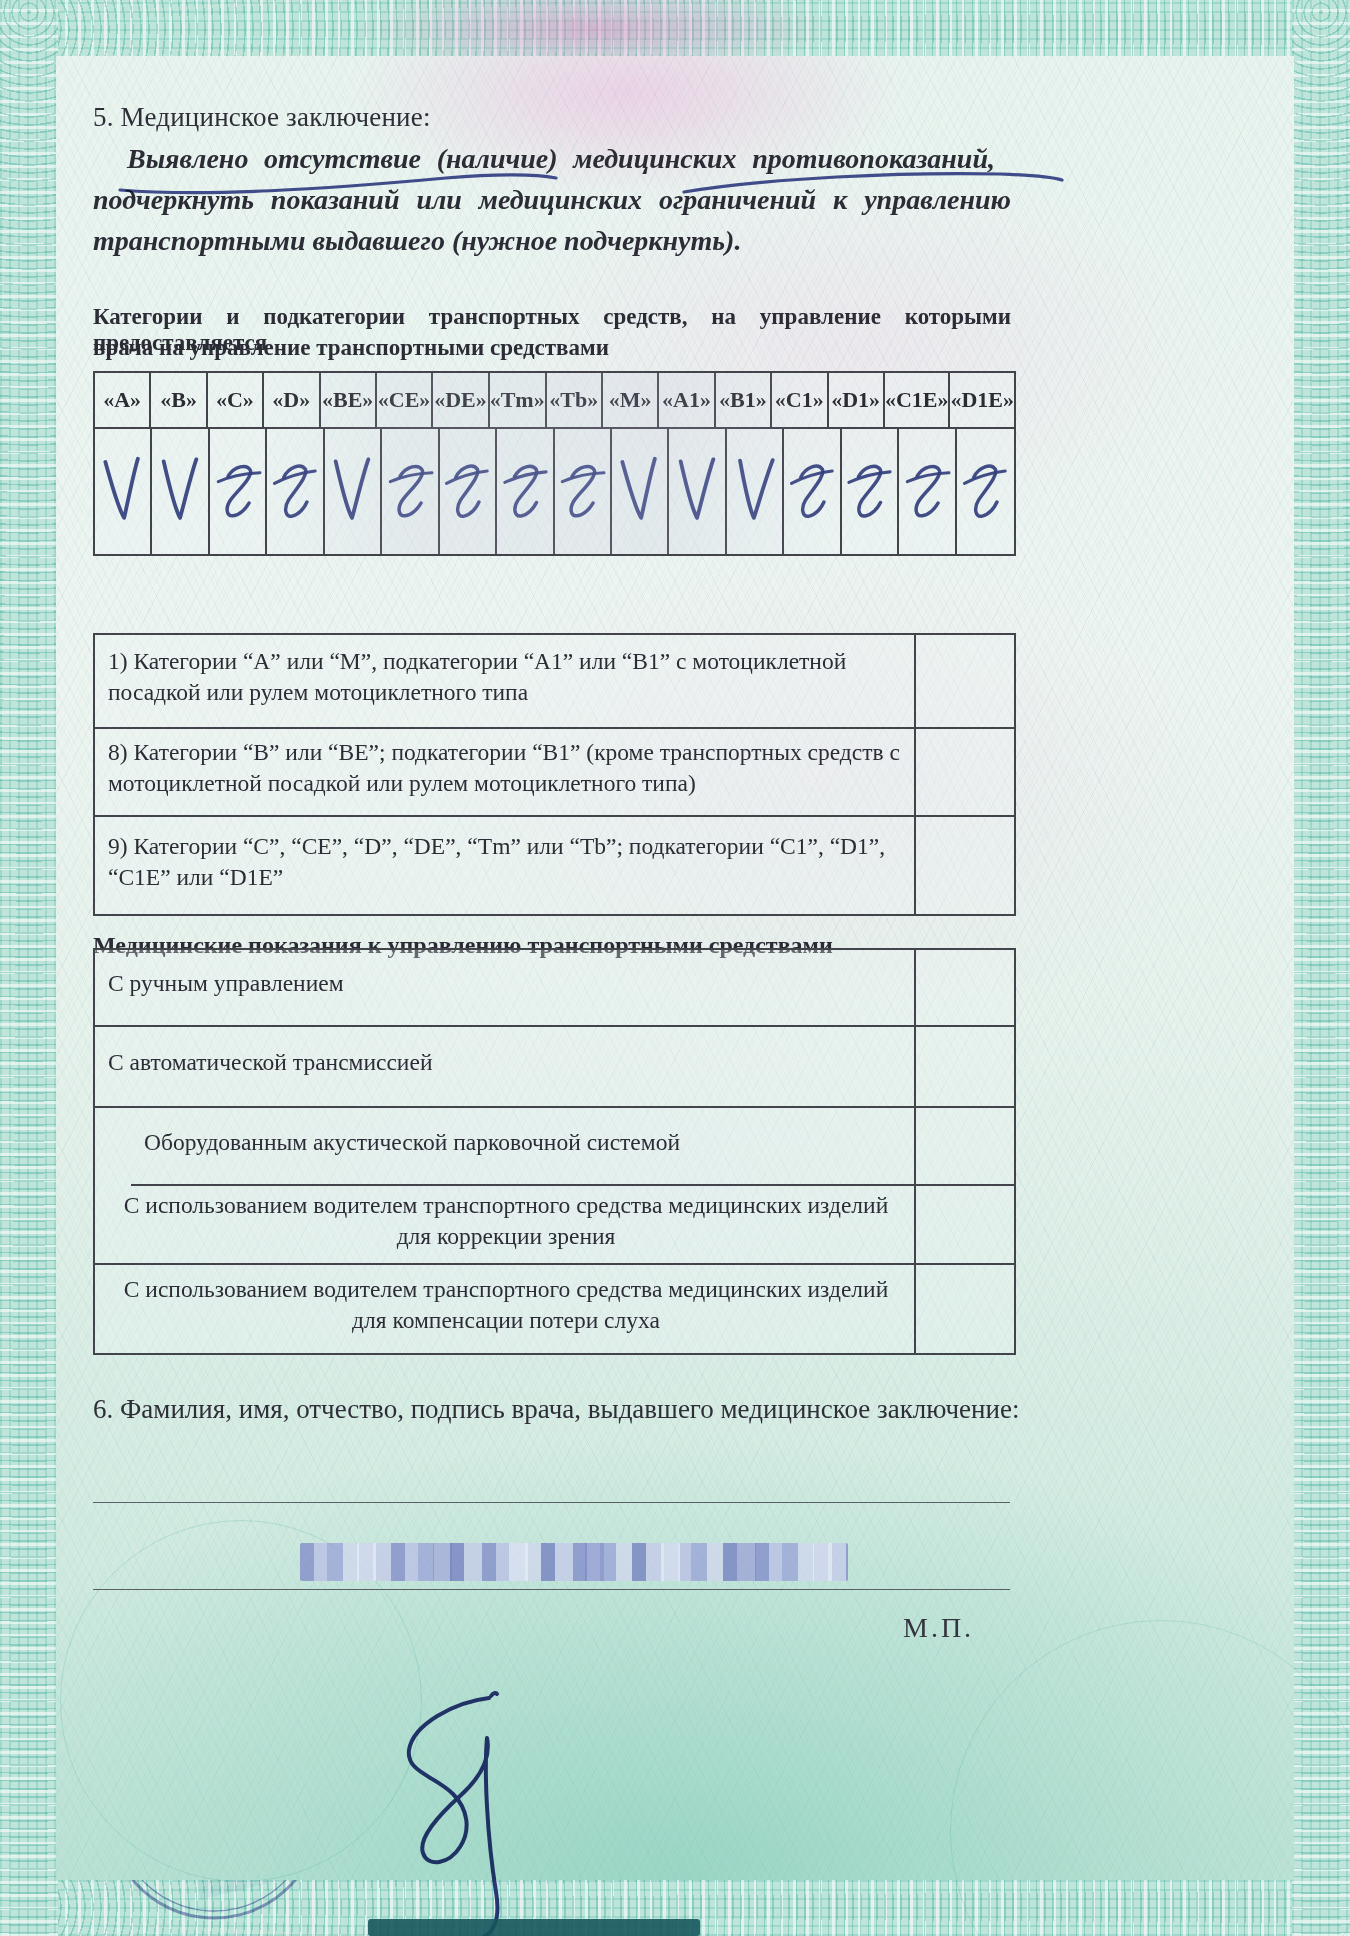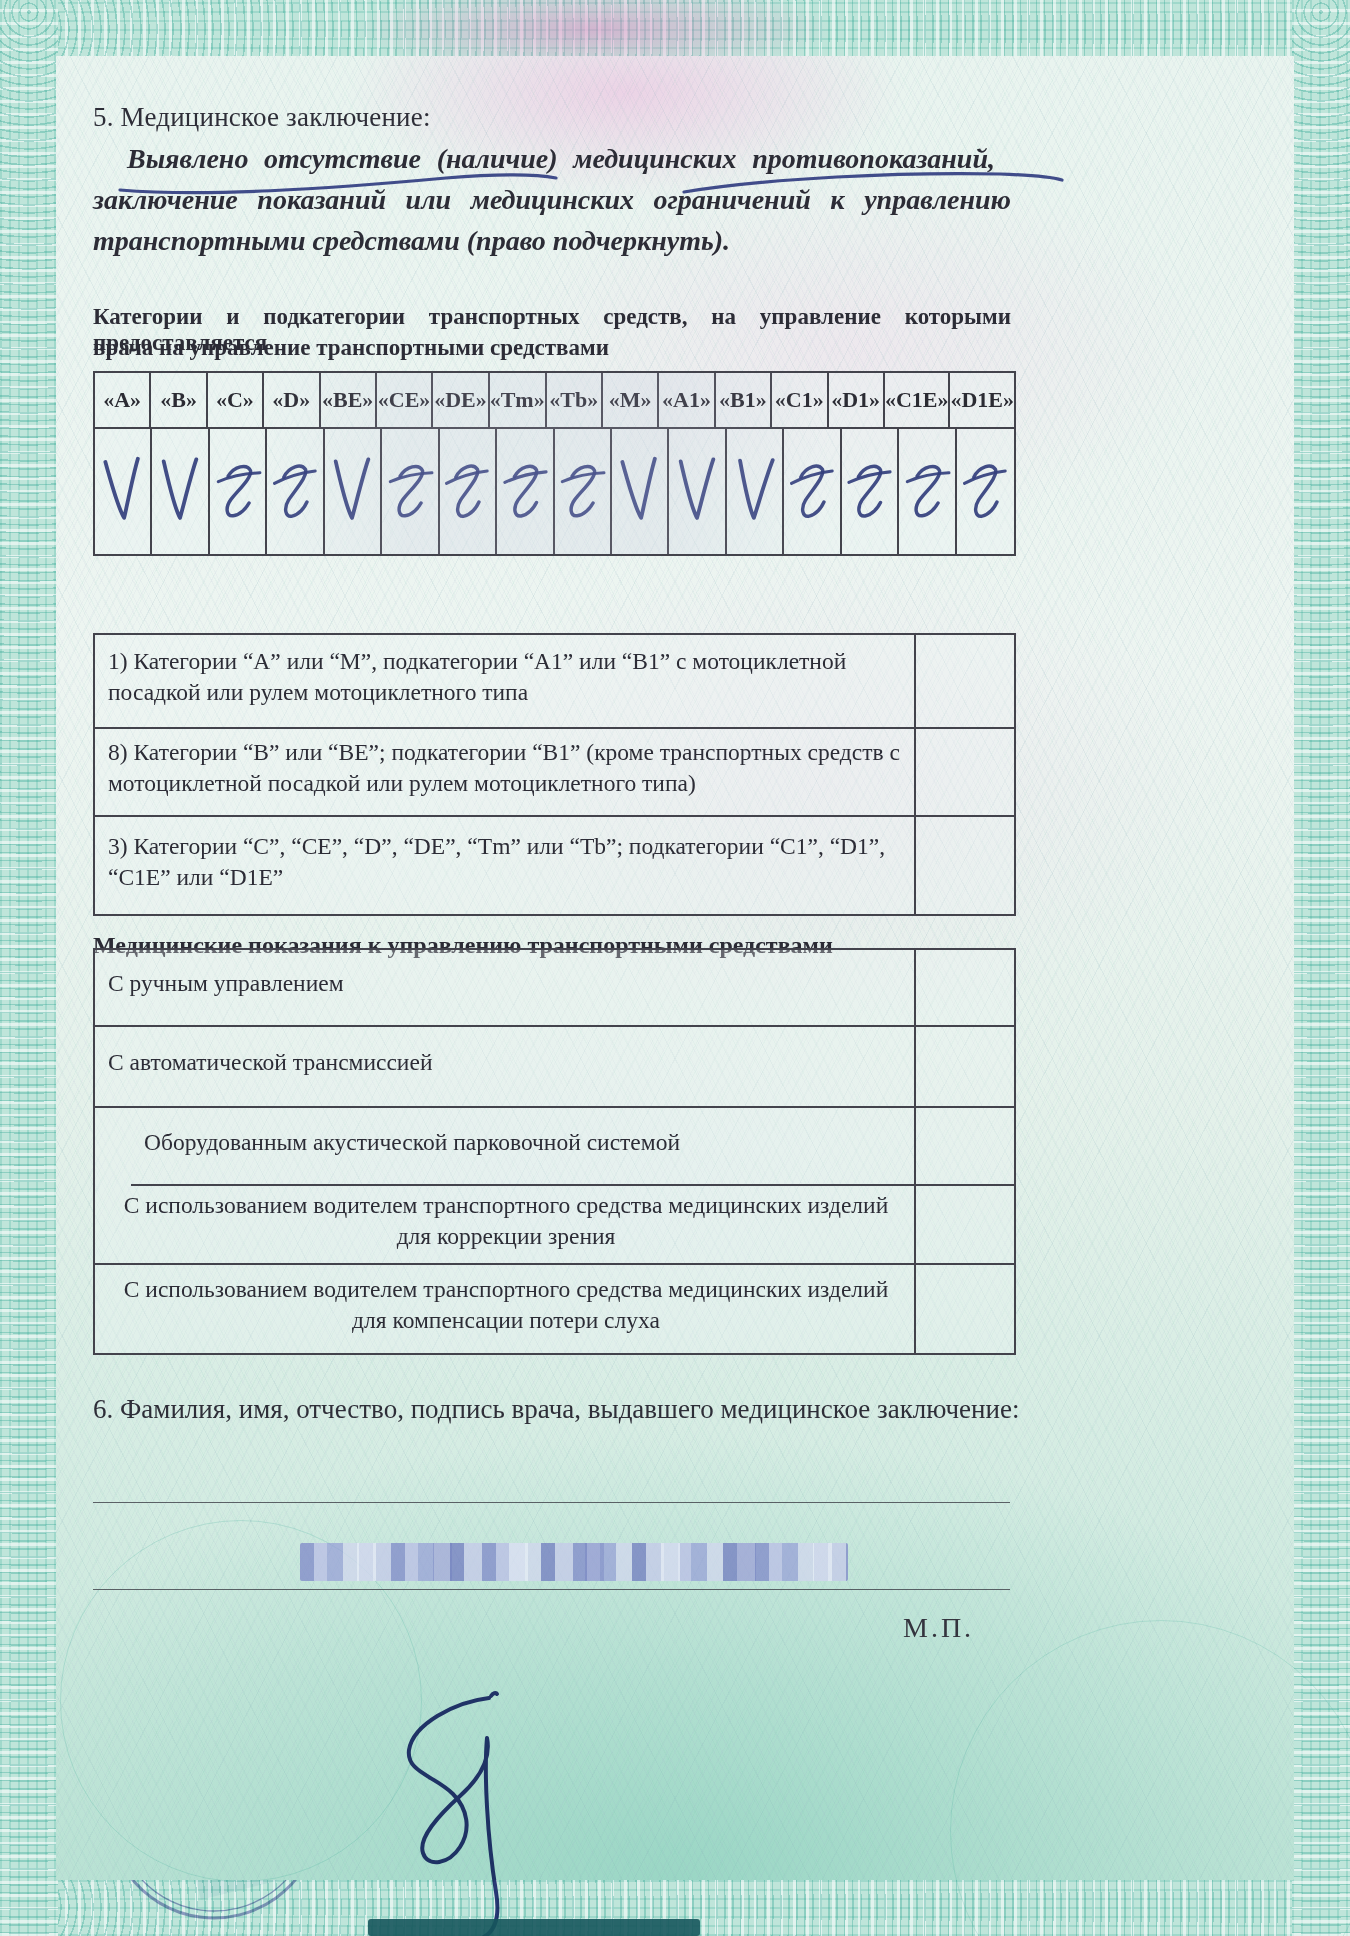--- a/index.html
+++ b/index.html
@@ -103,22 +103,22 @@
   <div class="band right"></div>
   <div class="paper"></div>
   <div class="mesh"></div>
   <div class="ring" style="left:60px;top:1520px;width:360px;height:360px;border:1.5px solid rgba(60,170,150,.22);"></div>
   <div class="ring" style="left:950px;top:1620px;width:420px;height:420px;border:1.5px solid rgba(60,170,150,.20);"></div>
 
   <div class="content">
 
     <div class="abs t-title" style="left:93px;top:102px;">5. Медицинское заключение:</div>
     <div class="abs concl j" style="left:127px;top:143px;width:868px;">Выявлено отсутствие (наличие) медицинских противопоказаний,</div>
-    <div class="abs concl j" style="left:93px;top:184px;width:918px;">заключение показаний или медицинских ограничений к управлению</div>
-    <div class="abs concl" style="left:93px;top:225px;">транспортными средствами (право подчеркнуть).</div>
+    <div class="abs concl j" style="left:93px;top:184px;width:918px;">подчеркнуть показаний или медицинских ограничений к управлению</div>
+    <div class="abs concl" style="left:93px;top:225px;">транспортными выдавшего (нужное подчеркнуть).</div>
 
     <svg class="abs pen" style="left:116px;top:166px;width:446px;height:32px;" viewBox="0 0 446 32">
       <path d="M4 24 C90 31 210 23 330 12 C380 8 420 8 440 12" stroke-width="3.2" opacity=".9"></path>
     </svg>
     <svg class="abs pen" style="left:680px;top:164px;width:386px;height:36px;" viewBox="0 0 386 36">
       <path d="M4 28 C90 14 220 8 320 10 C348 11 368 12 382 16" stroke-width="3.2" opacity=".9"></path>
     </svg>
 
     <div class="abs intro j" style="left:93px;top:304px;width:918px;">Категории и подкатегории транспортных средств, на управление которыми предоставляется</div>
     <div class="abs intro" style="left:93px;top:335px;">врача на управление транспортными средствами</div>
@@ -239,21 +239,21 @@
     <div class="ltable" style="top:633px;">
         <div class="trow" style="min-height: 92px;">
           <div class="tcell">1) Категории “А” или “М”, подкатегории “А1” или “В1” с мотоциклетной посадкой или рулем мотоциклетного типа</div>
           <div class="tbox"></div>
         </div>
         <div class="trow" style="min-height: 86px;">
           <div class="tcell">8) Категории “В” или “ВЕ”; подкатегории “В1” (кроме транспортных средств с мотоциклетной посадкой или рулем мотоциклетного типа)</div>
           <div class="tbox"></div>
         </div>
         <div class="trow" style="min-height: 97px;">
-          <div class="tcell">3) Категории “С”, “СЕ”, “D”, “DE”, “Tm” или “Tb”; подкатегории “C1”, “D1”, “C1E” или “D1E”</div>
+          <div class="tcell">9) Категории “С”, “СЕ”, “D”, “DE”, “Tm” или “Tb”; подкатегории “C1”, “D1”, “C1E” или “D1E”</div>
           <div class="tbox"></div>
         </div>
       </div>
 
     <div class="abs sec-head" style="left:93px;top:932px;">Медицинские показания к управлению транспортными средствами</div>
     <div class="ltable" style="top:948px;text-align:center;">
         <div class="trow" style="min-height: 75px;">
           <div class="tcell">С ручным управлением</div>
           <div class="tbox"></div>
         </div>

